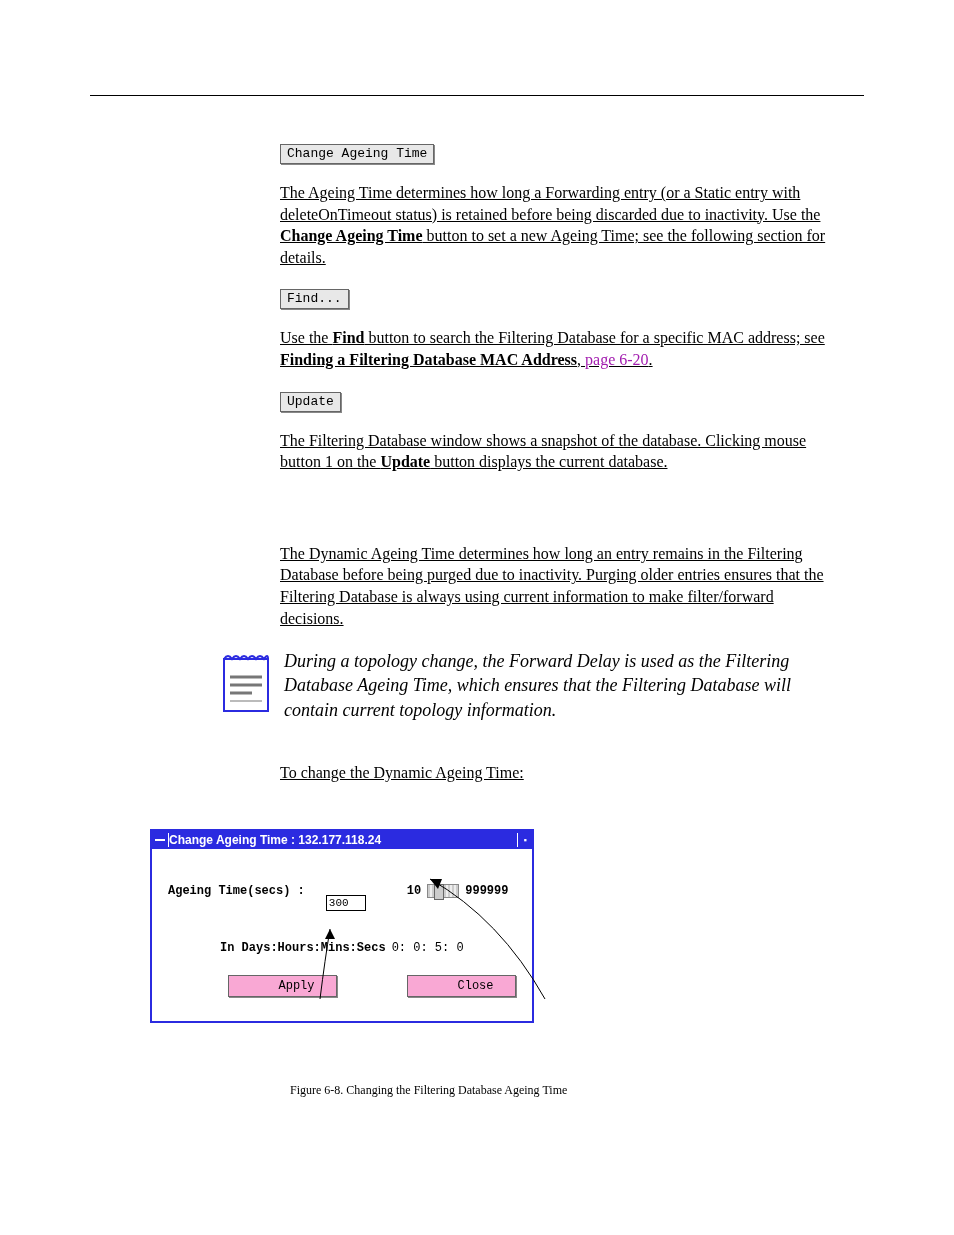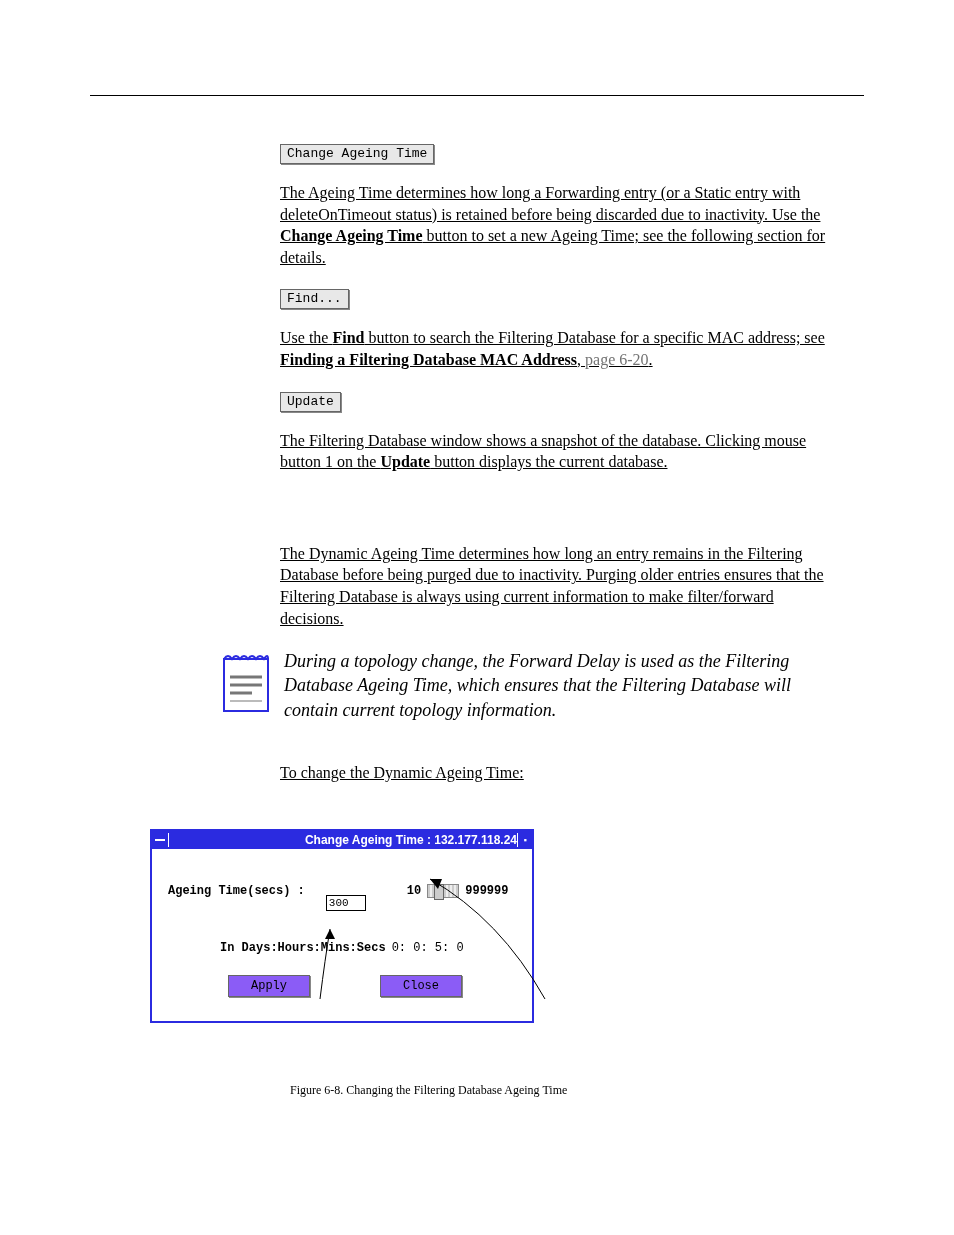--- a/index.html
+++ b/index.html
@@ -35,21 +35,21 @@
     padding: 0 6px;
     line-height: 18px;
     height: 18px;
     margin-bottom: 2px;
   }
   .para {
     margin-top: 16px;
     margin-bottom: 18px;
   }
   .link-green {
-    color: #737373;
+    color: #a21caf;
   }
   .bold { font-weight: bold; }
 
   .note-row {
     display: flex;
     align-items: flex-start;
     margin-top: 20px;
     margin-bottom: 40px;
   }
   .note-icon {
@@ -99,21 +99,21 @@
     justify-content: center;
   }
   .dlg-title-sys::before {
     content: "";
     width: 10px;
     height: 2px;
     background: #fff;
   }
   .dlg-title-text {
     flex: 1;
-    text-align: right;
+    text-align: left;
   }
   .dlg-title-min {
     width: 14px;
     height: 14px;
     border-left: 1px solid #fff;
     display: flex;
     align-items: center;
     justify-content: center;
     font-size: 9px;
   }
@@ -168,27 +168,28 @@
   .dlg-btns {
     margin-top: 20px;
     display: flex;
     gap: 70px;
     margin-left: 60px;
   }
   .dlg-btn {
     width: 80px;
     height: 20px;
     border: 1px solid #666;
-    background: #8b5cf6;
+    background: #f9a8d4;
     box-shadow: 1px 1px 0 #888;
     font-family: "Courier New", Courier, monospace;
     font-size: 12px;
     display: flex;
     align-items: center;
     justify-content: center;
+    padding-left: 28px;
   }
   .arrows-svg {
     position: absolute;
     left: 0; top: 0;
     pointer-events: none;
   }
   .figure-caption {
     margin-top: 60px;
     margin-left: 200px;
     font-size: 12px;

